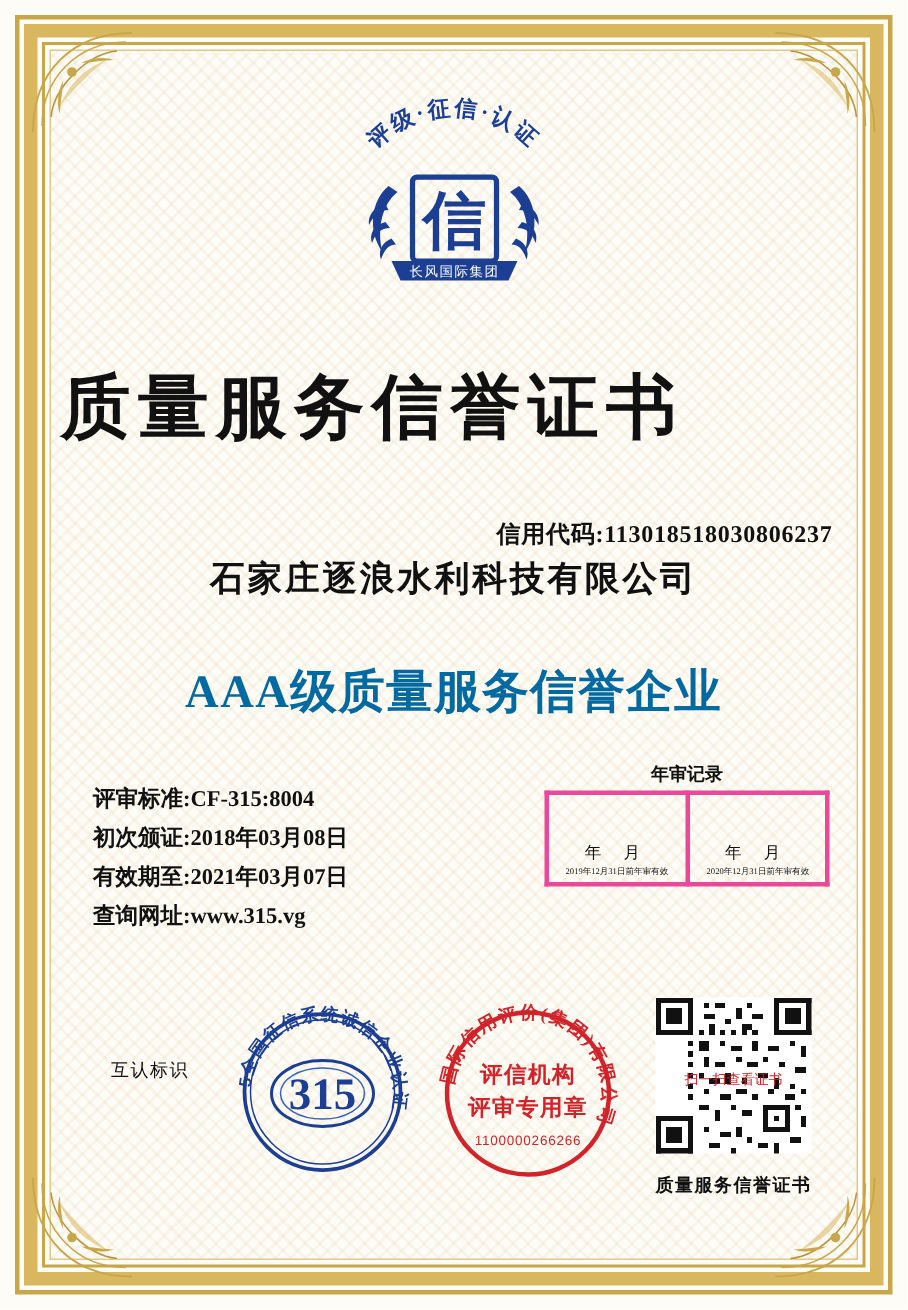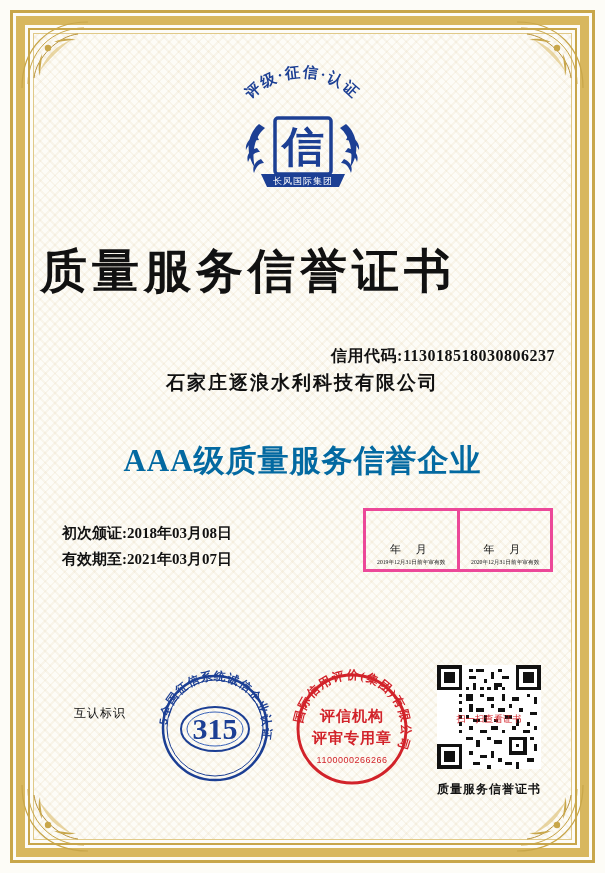--- a/index.html
+++ b/index.html
@@ -106,21 +106,21 @@
     margin-top: 36px;
   }
 
   .company {
     position: absolute;
     left: 0; right: 0;
     top: 330px;
     text-align: center;
     font-family: "Liberation Serif", serif;
     font-weight: bold;
-    font-size: 19px;
+    font-size: 23px;
     letter-spacing: 2px;
     color: #111111;
   }
 
   .grade {
     position: absolute;
     left: 0; right: 0;
     top: 400px;
     text-align: center;
     font-family: "Liberation Serif", serif;
@@ -336,25 +336,28 @@
 
     <div class="title">质量服务信誉证书</div>
 
     <div class="credit-code">信用代码:113018518030806237</div>
 
     <div class="company">石家庄逐浪水利科技有限公司</div>
 
     <div class="grade">AAA级质量服务信誉企业</div>
 
     <div class="details">
+      <div class="row">评审标准:CF-315:8004</div>
       <div class="row">初次颁证:2018年03月08日</div>
       <div class="row">有效期至:2021年03月07日</div>
+      <div class="row">查询网址:www.315.vg</div>
     </div>
 
     <div class="review">
+      <div class="review-title">年审记录</div>
       <table class="review-table">
         <tbody>
             <tr>
           <td>
             <span class="cell-ym">年 月</span>
             <span class="cell-note">2019年12月31日前年审有效</span>
           </td>
           <td>
             <span class="cell-ym">年 月</span>
             <span class="cell-note">2020年12月31日前年审有效</span>

